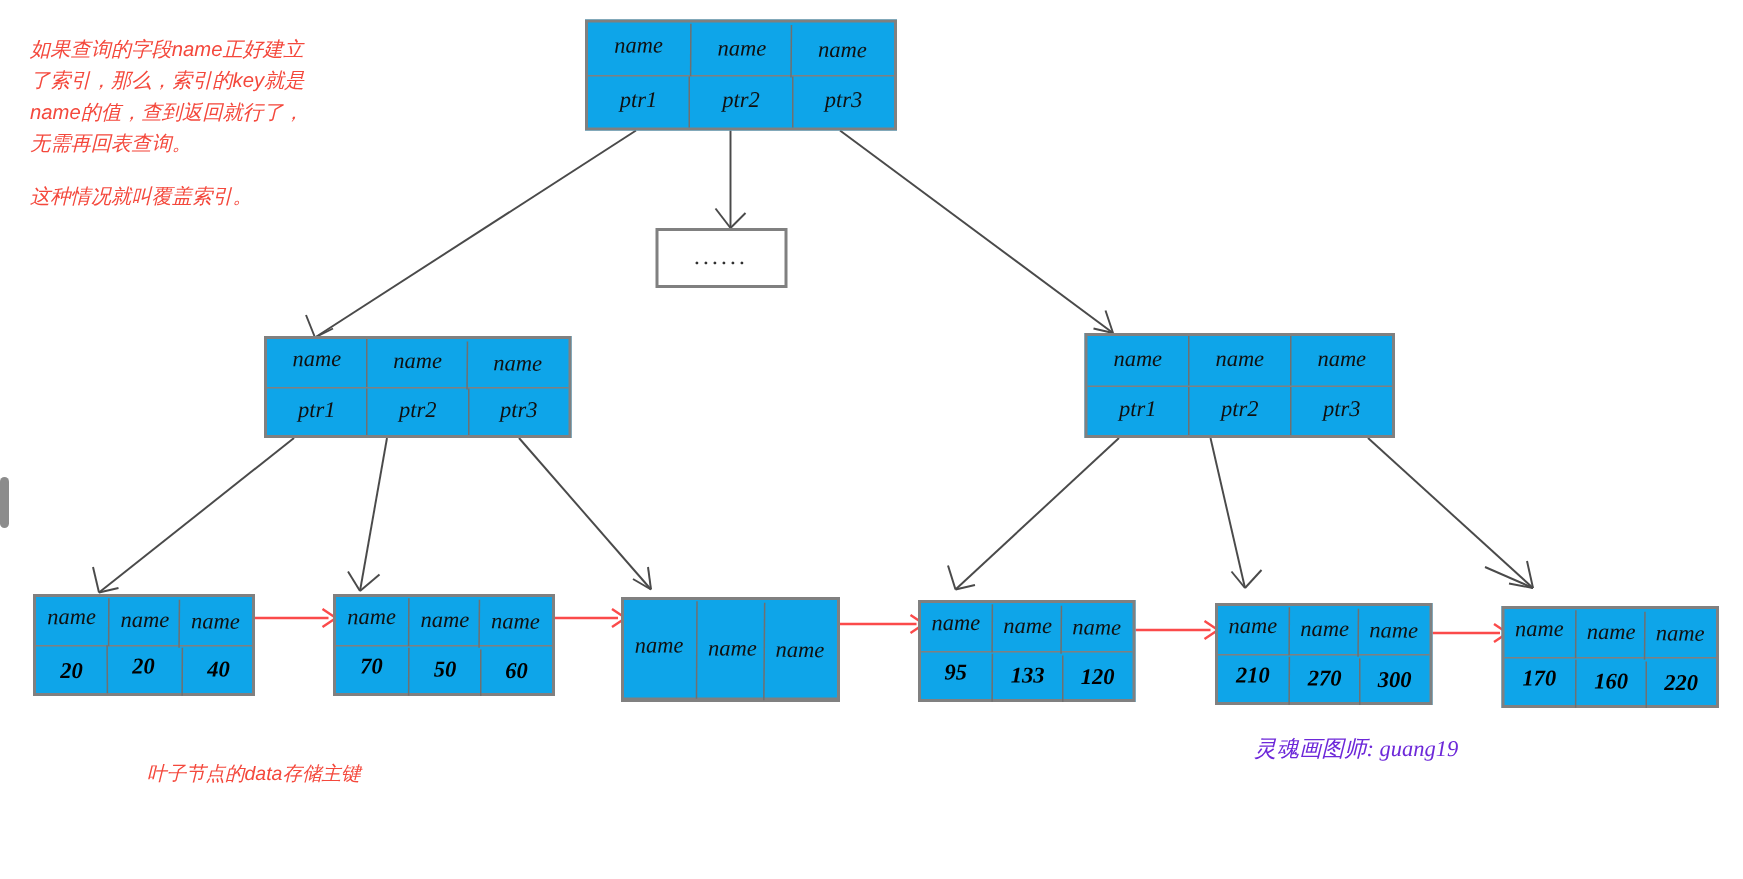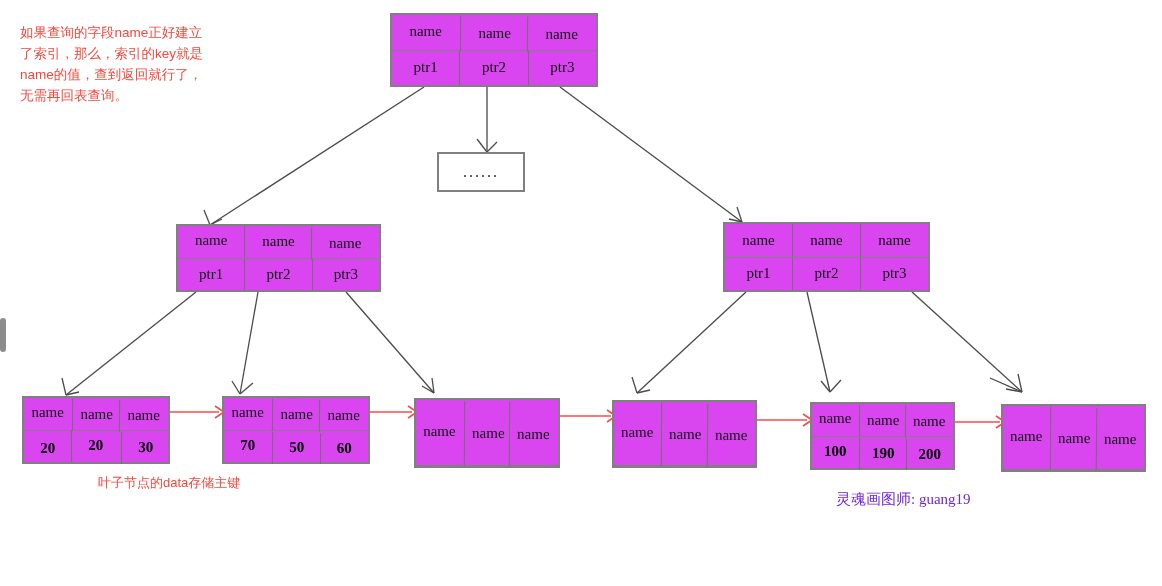--- a/index.html
+++ b/index.html
@@ -12,35 +12,36 @@
     height: 586px;
     position: relative;
     overflow: hidden;
     font-family: "Liberation Serif", serif;
   }
   #canvas {
     position: absolute;
     left: 0; top: 0;
     width: 1162px;
     height: 580px;
+    font-style: italic;
   }
   svg#edges {
     position: absolute;
     left: 0; top: 0;
     width: 1162px;
     height: 586px;
     pointer-events: none;
   }
 
   
   .node {
     position: absolute;
     box-sizing: border-box;
     border: 2px solid #808080;
-    background: #d946ef;
+    background: #0ea5e9;
     display: flex;
     flex-direction: column;
     z-index: 3;
   }
   .node .row {
     display: flex;
     flex: 1 1 auto;
   }
   .node .row.top {
     border-bottom: 1px solid #808080;
@@ -96,21 +97,21 @@
     color: #f4483c;
     font-family: "Liberation Sans", sans-serif;
     font-size: 13.5px;
     line-height: 21px;
     white-space: pre-line;
     z-index: 5;
   }
   .annotation.note-main { left: 20px; top: 22px; width: 220px; }
   .annotation.note-second { left: 20px; top: 120px; width: 220px; }
   .annotation.leaf-caption {
-    left: 98px; top: 472px; width: 320px;
+    left: 98px; top: 505px; width: 320px;
     font-size: 13px;
   }
   .watermark {
     position: absolute;
     left: 836px; top: 490px;
     color: #6d28d9;
     font-family: "Liberation Serif", serif;
     font-size: 15px;
     z-index: 5;
   }
@@ -180,20 +181,21 @@
       <path d="M 803 414 L 812 420 L 803 426"></path>
       <path d="M 955 422 L 1000 422"></path>
       <path d="M 996 416 L 1005 422 L 996 428"></path>
     </g>
   </svg>
 
   <div class="annotation note-main">如果查询的字段name正好建立
 了索引，那么，索引的key就是
 name的值，查到返回就行了，
 无需再回表查询。</div>
+  <div class="annotation note-second">这种情况就叫覆盖索引。</div>
   <div class="annotation leaf-caption">叶子节点的data存储主键</div>
   <div class="watermark">灵魂画图师: guang19</div>
   <div class="scroll-sliver"></div>
 
   <div class="node" style="left:390px; top:13px; width:208px; height:74px;">
     <div class="row top">
       <div class="cell j1">name</div>
       <div class="cell j2">name</div>
       <div class="cell j3">name</div>
     </div>
@@ -236,21 +238,21 @@
 
   <div class="node leaf" style="left:22px; top:396px; width:148px; height:68px;">
     <div class="row top">
       <div class="cell j1">name</div>
       <div class="cell j2">name</div>
       <div class="cell j3">name</div>
     </div>
     <div class="row bottom">
       <div class="cell j4">20</div>
       <div class="cell j1">20</div>
-      <div class="cell j2">30</div>
+      <div class="cell j2">40</div>
     </div>
   </div>
 
   <div class="node leaf" style="left:222px; top:396px; width:148px; height:68px;">
     <div class="row top">
       <div class="cell j1">name</div>
       <div class="cell j2">name</div>
       <div class="cell j3">name</div>
     </div>
     <div class="row bottom">
@@ -267,36 +269,46 @@
       <div class="cell j3">name</div>
     </div>
   </div>
 
   <div class="node leaf" style="left:612px; top:400px; width:145px; height:68px;">
     <div class="row top">
       <div class="cell j1">name</div>
       <div class="cell j2">name</div>
       <div class="cell j3">name</div>
     </div>
+    <div class="row bottom">
+      <div class="cell j1">95</div>
+      <div class="cell j2">133</div>
+      <div class="cell j4">120</div>
+    </div>
   </div>
 
   <div class="node leaf" style="left:810px; top:402px; width:145px; height:68px;">
     <div class="row top">
       <div class="cell j1">name</div>
       <div class="cell j2">name</div>
       <div class="cell j3">name</div>
     </div>
     <div class="row bottom">
-      <div class="cell j1">100</div>
-      <div class="cell j2">190</div>
-      <div class="cell j4">200</div>
+      <div class="cell j1">210</div>
+      <div class="cell j2">270</div>
+      <div class="cell j4">300</div>
     </div>
   </div>
 
   <div class="node leaf" style="left:1001px; top:404px; width:145px; height:68px;">
     <div class="row top">
       <div class="cell j1">name</div>
       <div class="cell j2">name</div>
       <div class="cell j3">name</div>
     </div>
+    <div class="row bottom">
+      <div class="cell j1">170</div>
+      <div class="cell j2">160</div>
+      <div class="cell j4">220</div>
+    </div>
   </div>
 
 </div>
 
 </body></html>

